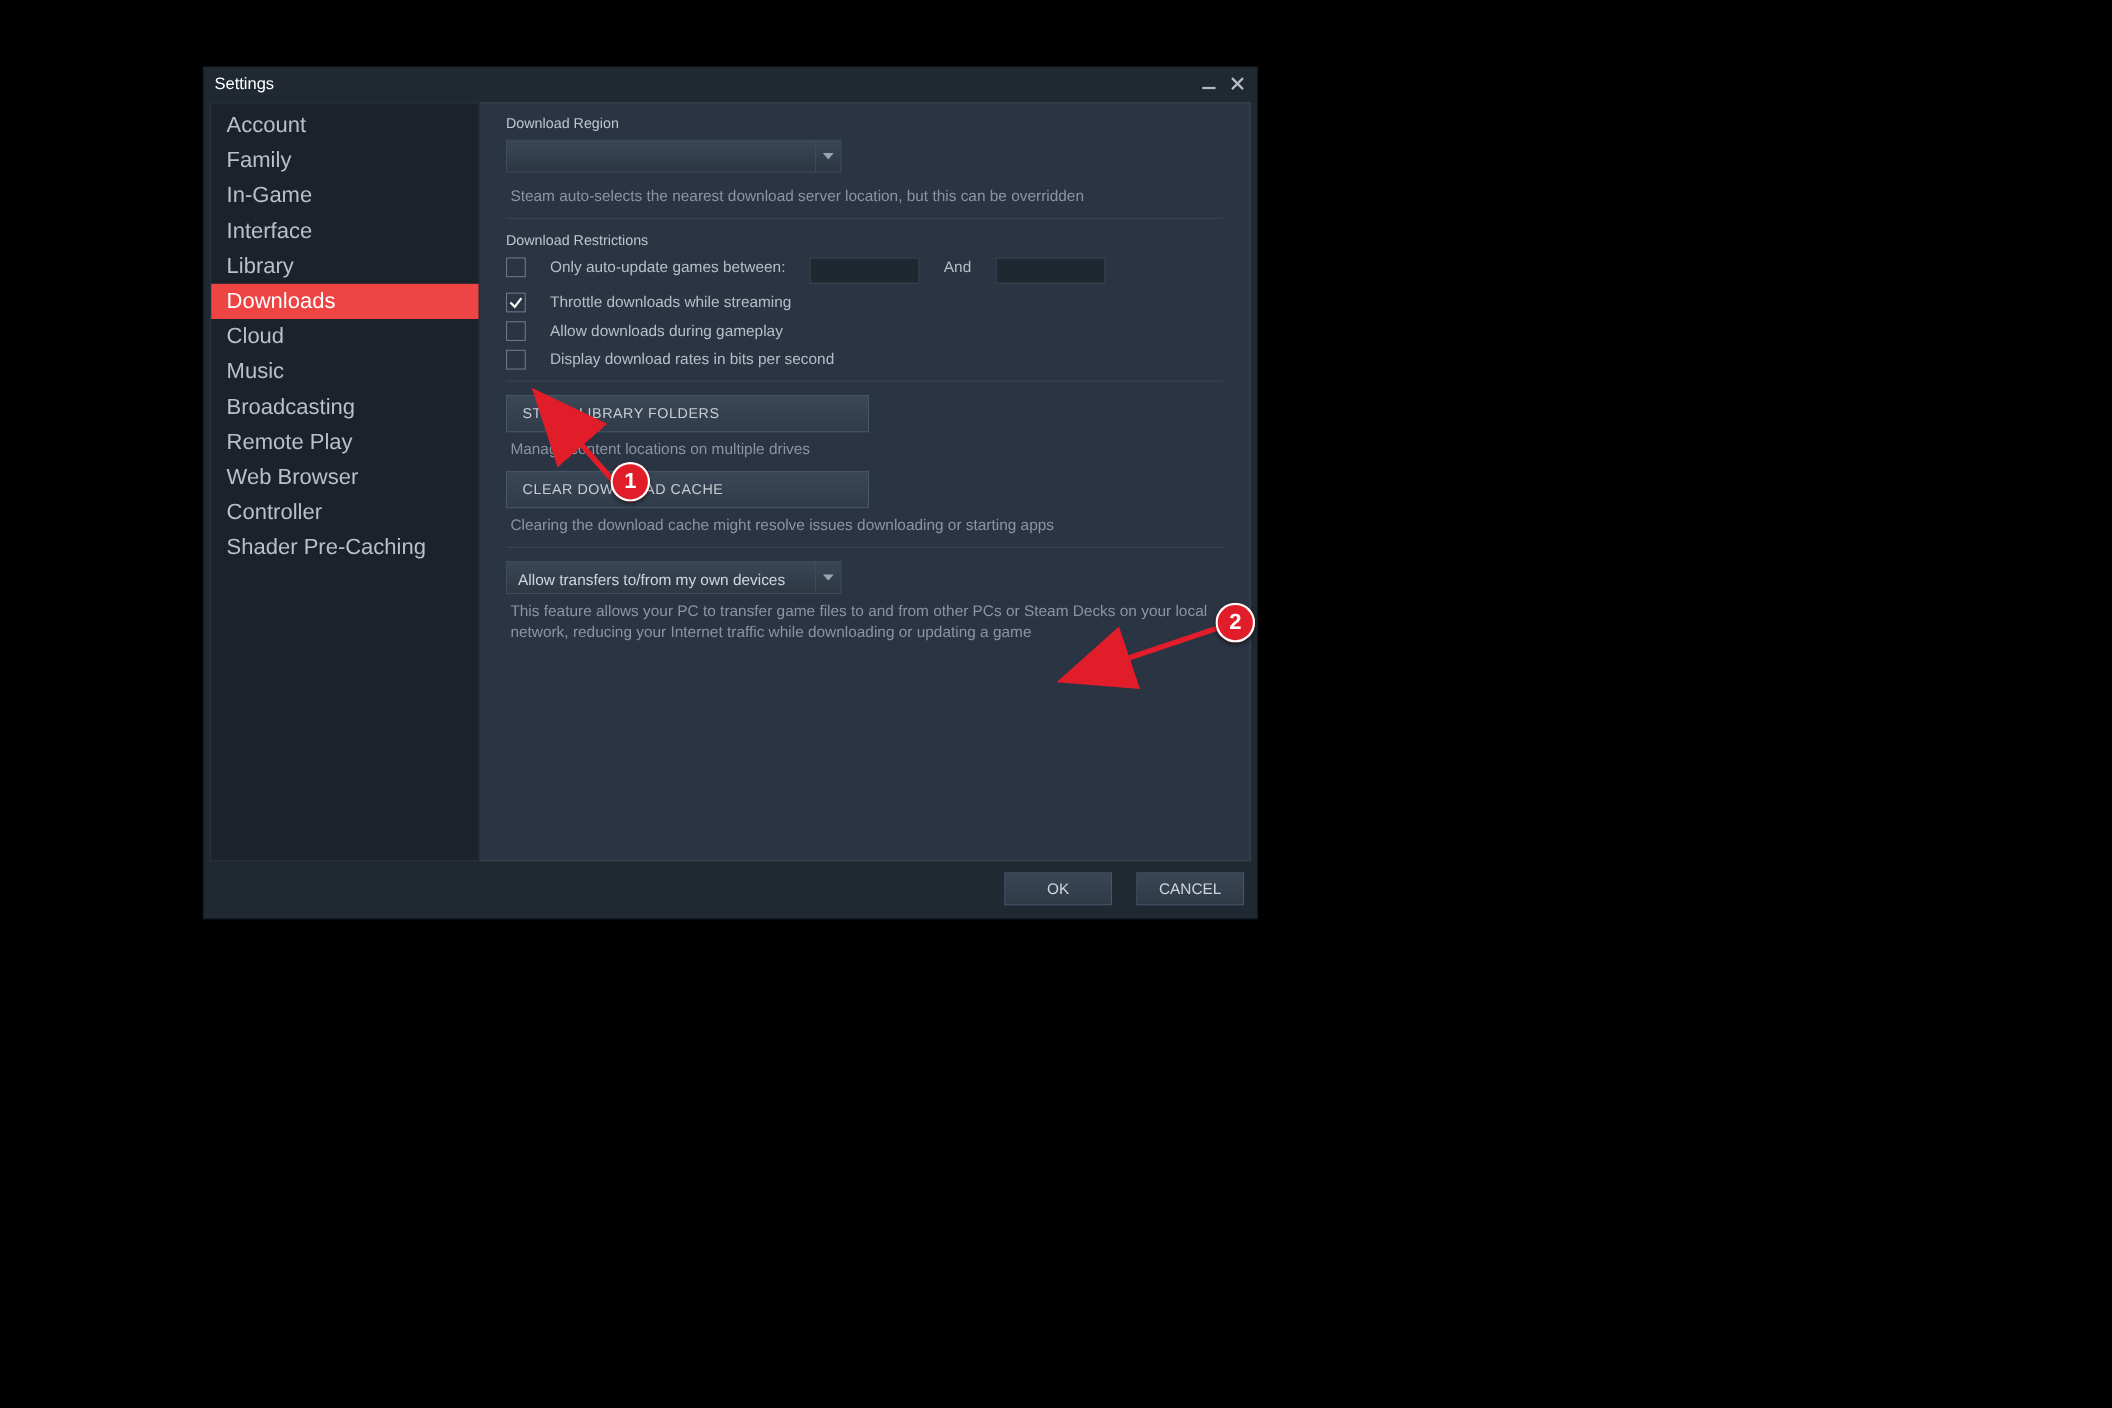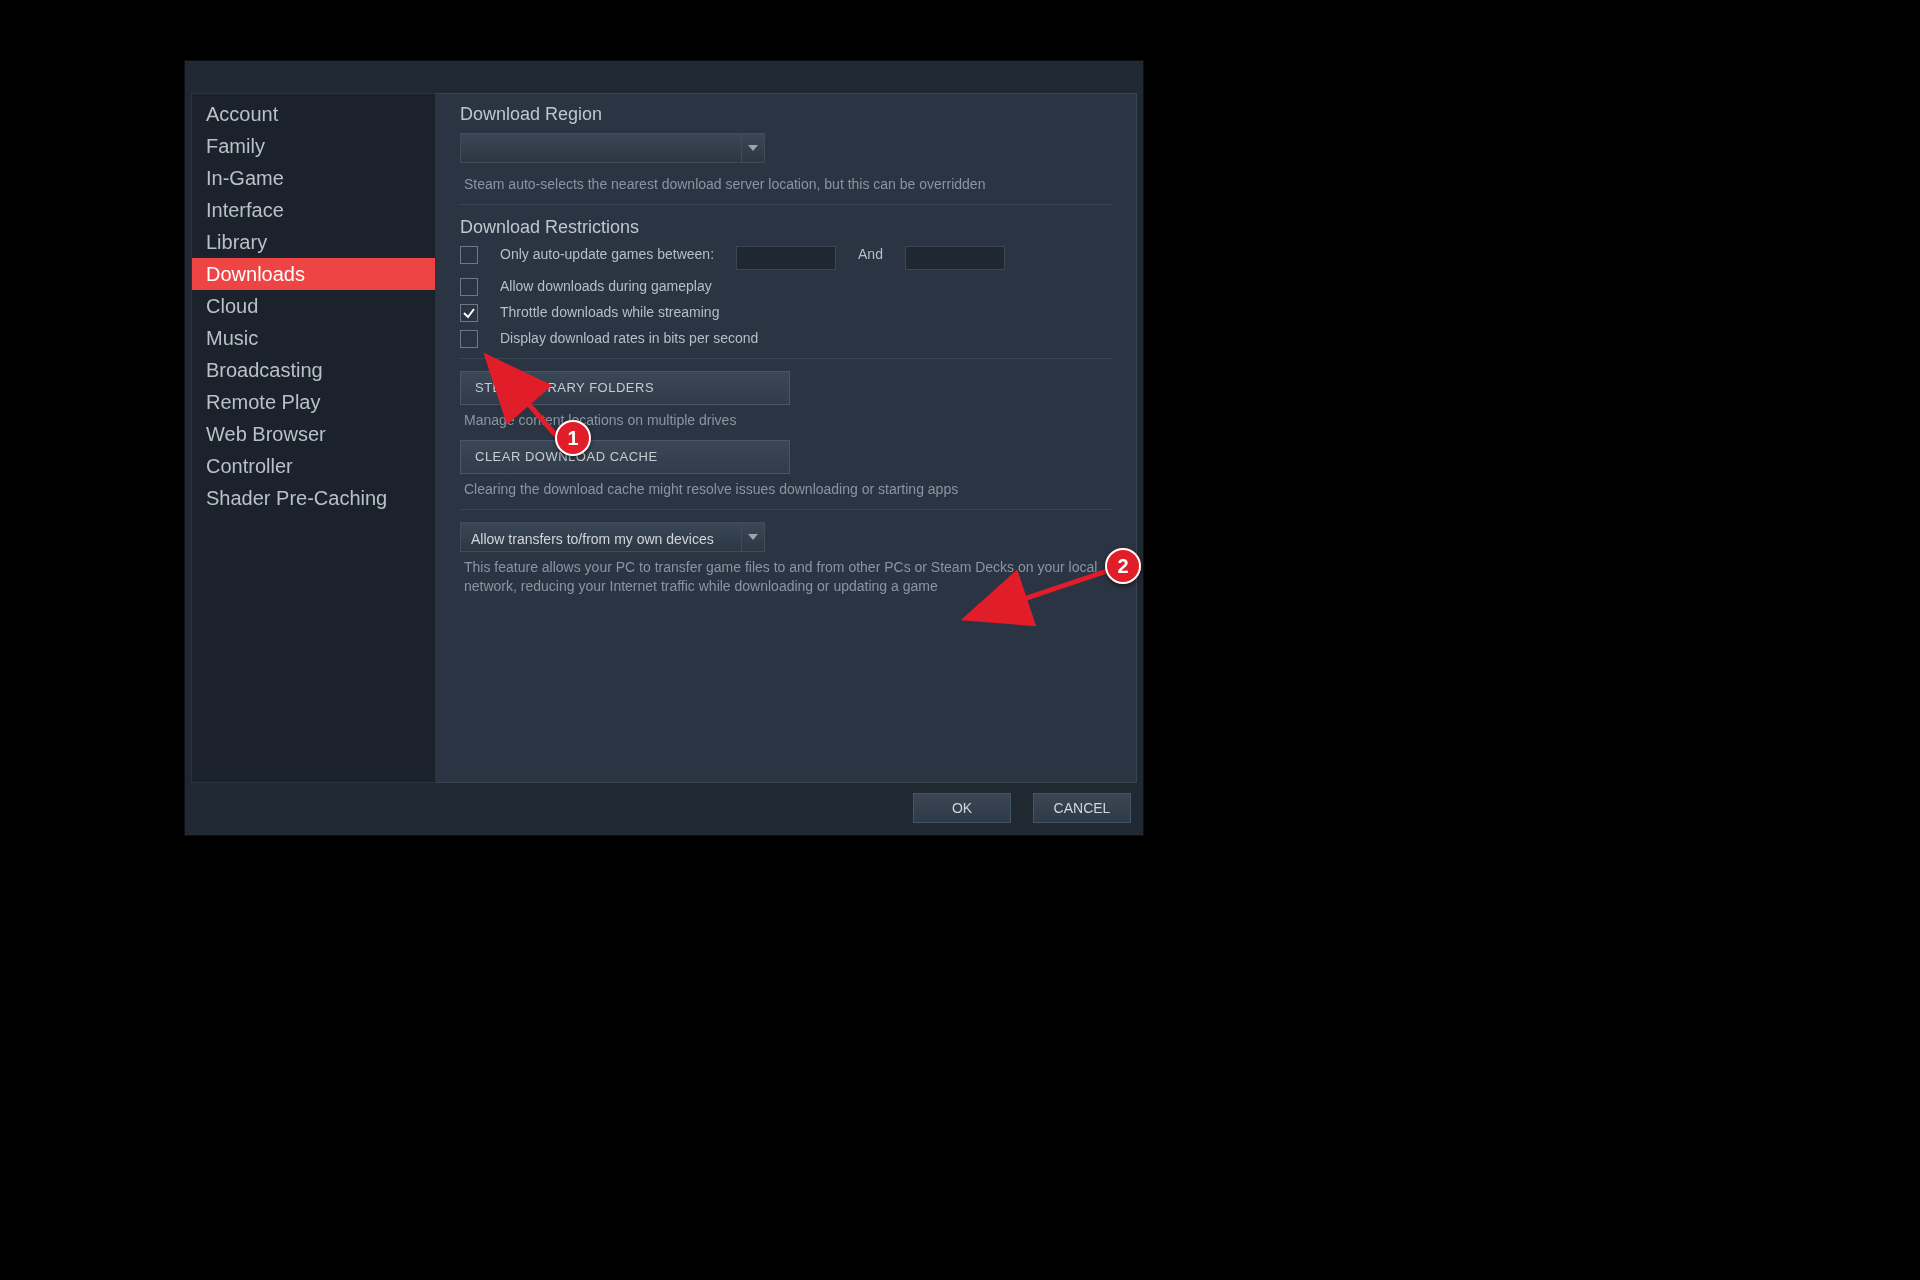--- a/index.html
+++ b/index.html
@@ -84,21 +84,21 @@
     border: 1px solid #3a4552;
     border-left: none;
     box-sizing: border-box;
     padding: 10px 24px 18px 24px;
     color: #b6bfc8;
     font-size: 14px;
     position: relative;
   }
   .content h4 {
     margin: 0 0 8px 0;
-    font-size: 18px;
+    font-size: 13px;
     font-weight: 400;
     color: #bfc7ce;
   }
   .content .subtext {
     font-size: 14px;
     color: #8a95a3;
     margin: 6px 0 10px 4px;
     line-height: 1.35;
   }
   .content hr {
@@ -218,20 +218,34 @@
     align-items: center;
     justify-content: center;
     box-shadow: 0 0 0 2px #ffffff inset, 0 2px 4px rgba(0,0,0,.5);
   }
 </style>
 </head>
 <body>
 
 <div class="window">
 
+  <div class="titlebar">
+    <span>Settings</span>
+    <span class="spacer"></span>
+    <span class="win-btn">
+      <svg width="14" height="14" viewBox="0 0 14 14">
+          <rect x="1" y="10" width="12" height="2" fill="currentColor"></rect>
+        </svg>
+    </span>
+    <span class="win-btn">
+      <svg width="14" height="14" viewBox="0 0 14 14">
+          <path d="M2 2 L12 12 M12 2 L2 12" stroke="currentColor" stroke-width="2"></path>
+        </svg>
+    </span>
+  </div>
 
   <div class="body">
 
     <div class="sidebar">
       <div class="sidebar-item">
           <span>Account</span>
         </div>
       <div class="sidebar-item">
           <span>Family</span>
         </div>
@@ -291,33 +305,33 @@
         <span class="checkbox">
           
         </span>
         <span>Only auto-update games between:</span>
         <span class="inline-input"></span>
         <span>And</span>
         <span class="inline-input"></span>
       </div>
 
       <div class="check-row">
-        <span class="checkbox">
-          
-        </span>
-        <span>Allow downloads during gameplay</span>
-      </div>
-
-      <div class="check-row">
         <span class="checkbox checked">
           <svg width="14" height="14" viewBox="0 0 14 14">
               <path d="M2 7 L6 11 L12 3" stroke="#fff" stroke-width="2" fill="none"></path>
             </svg>
         </span>
         <span>Throttle downloads while streaming</span>
+      </div>
+
+      <div class="check-row">
+        <span class="checkbox">
+          
+        </span>
+        <span>Allow downloads during gameplay</span>
       </div>
 
       <div class="check-row">
         <span class="checkbox">
           
         </span>
         <span>Display download rates in bits per second</span>
       </div>
 
 

